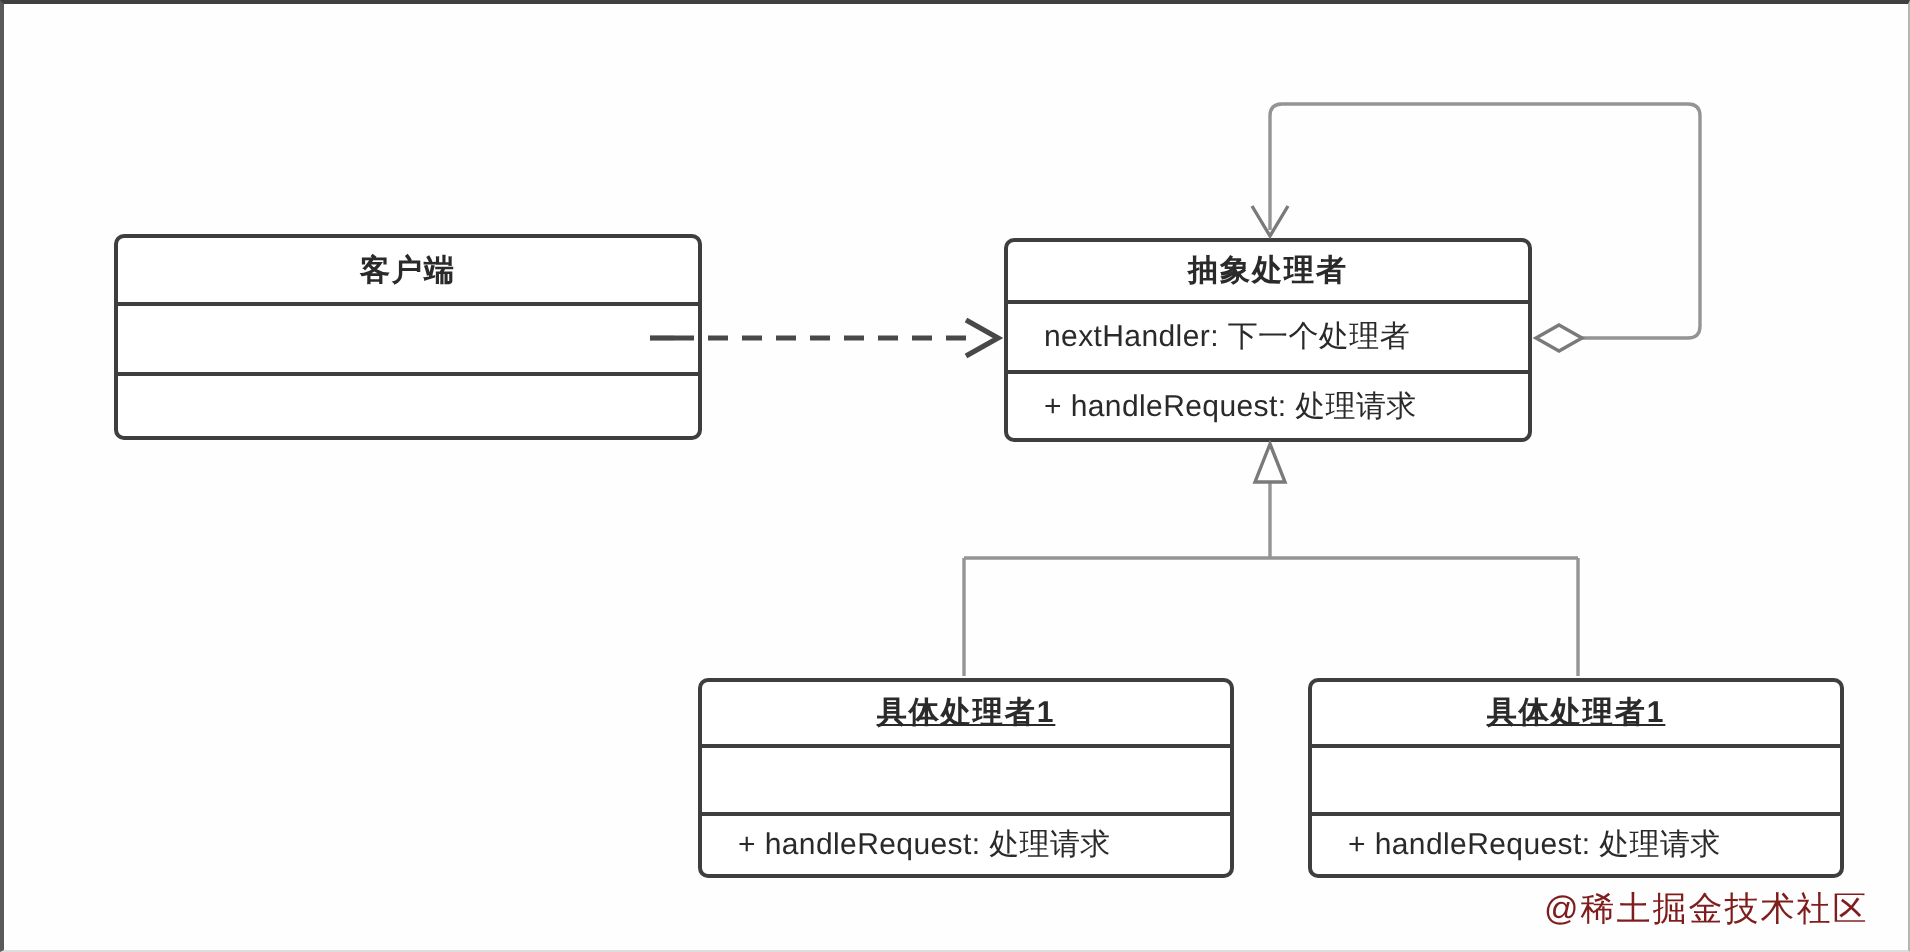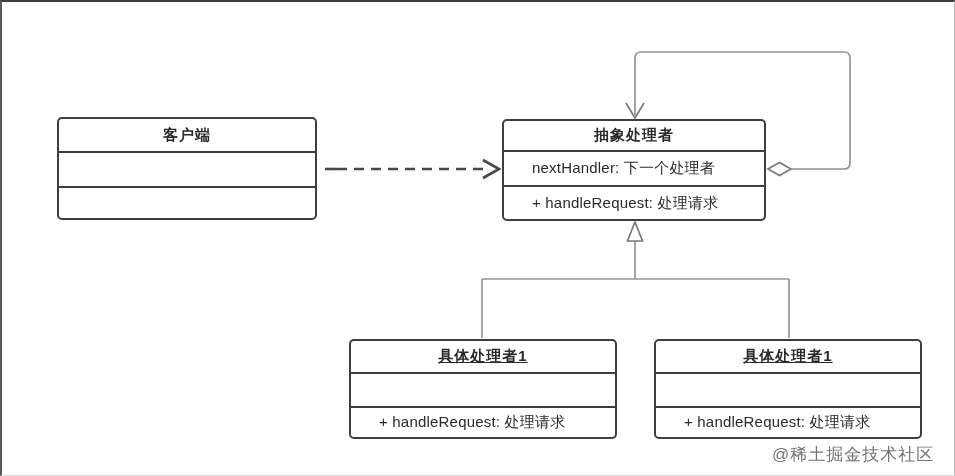--- a/index.html
+++ b/index.html
@@ -39,24 +39,24 @@
     font-size: 15px;
     white-space: nowrap;
     overflow: hidden;
   }
   .uml-row:last-child { border-bottom: none; flex: 1 1 auto; }
   .uml-title {
     justify-content: center;
     font-weight: bold;
     letter-spacing: 1px;
   }
-  .uml-member { padding-left: 28px; letter-spacing: 0.2px; }
+  .uml-member { padding-left: 18px; letter-spacing: 0.2px; }
 
   
-  #box-client            { left: 55px;  top: 115px; width: 260px; height: 103px; }
+  #box-client            { left: 55px;  top: 115px; width: 294px; height: 103px; }
   #box-client .r1        { height: 34px; }
   #box-client .r2        { height: 35px; }
   #box-abstract          { left: 500px; top: 117px; width: 264px; height: 102px; }
   #box-abstract .r1      { height: 31px; }
   #box-abstract .r2      { height: 35px; }
   #box-concrete1         { left: 347px; top: 337px; width: 268px; height: 100px; }
   #box-concrete2         { left: 652px; top: 337px; width: 268px; height: 100px; }
   .concrete .r1          { height: 33px; text-decoration: underline; }
   .concrete .r2          { height: 34px; }
 
@@ -65,21 +65,21 @@
     left: 0; top: 0;
     width: 955px; height: 476px;
     z-index: 3;
     pointer-events: none;
   }
   #watermark {
     position: absolute;
     left: 770px;
     top: 441px;
     font-size: 17px;
-    color: #737373;
+    color: #7f1d1d;
     letter-spacing: 1px;
     z-index: 4;
   }
 </style>
 </head>
 <body>
 
 <div id="canvas">
 
   <div class="uml-box" id="box-client">

